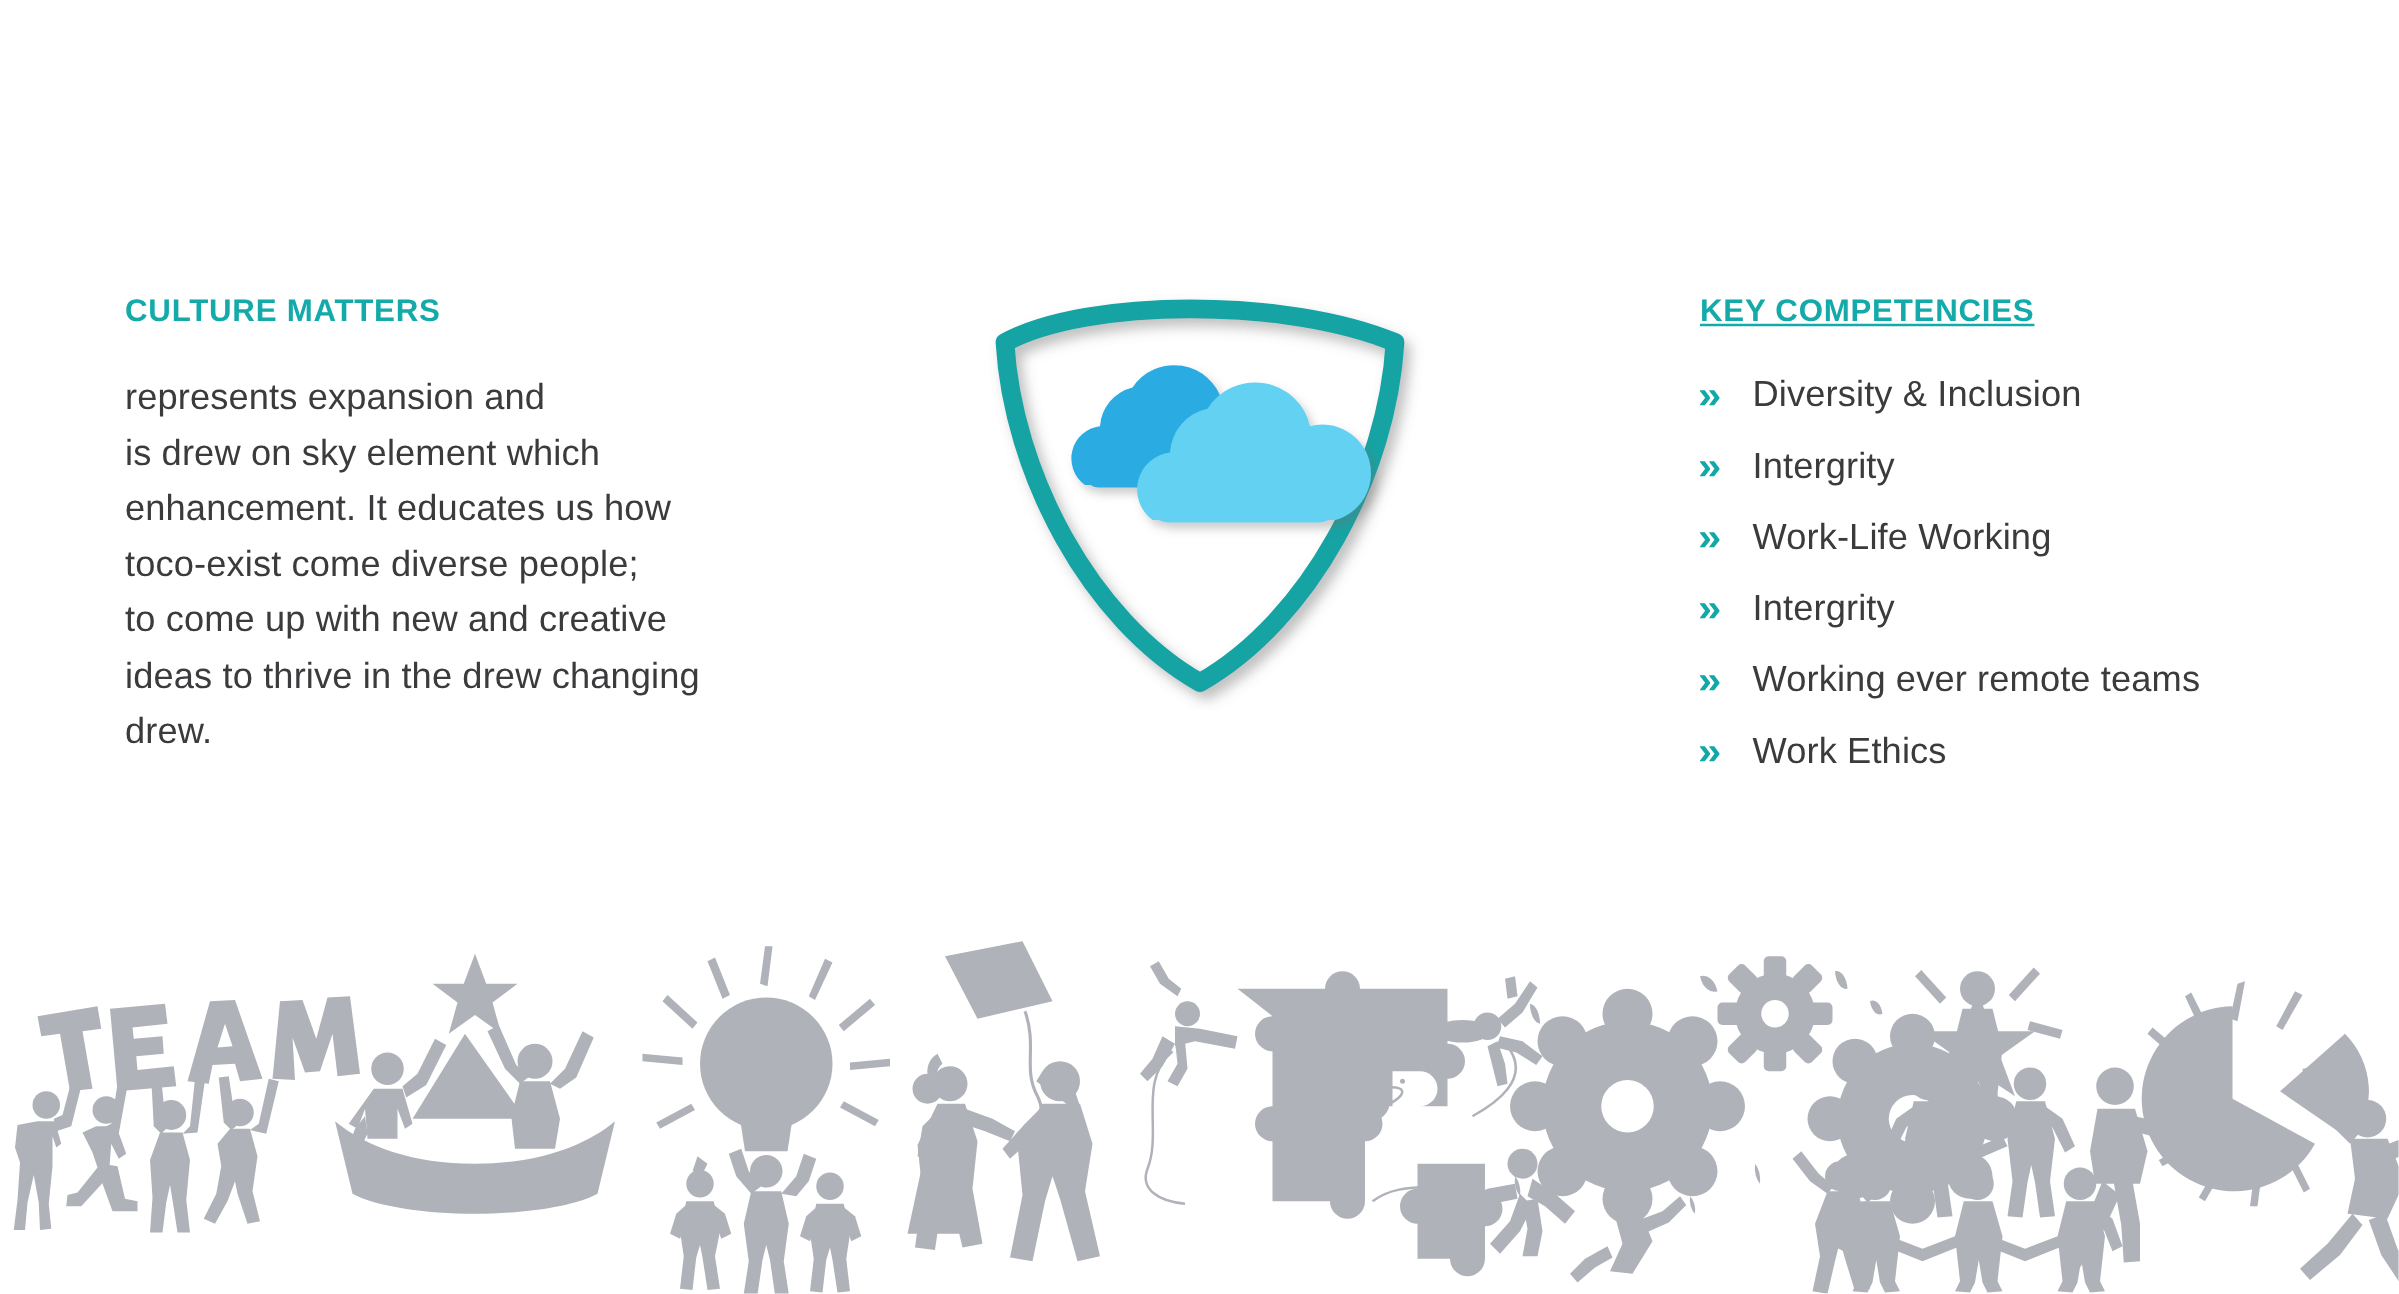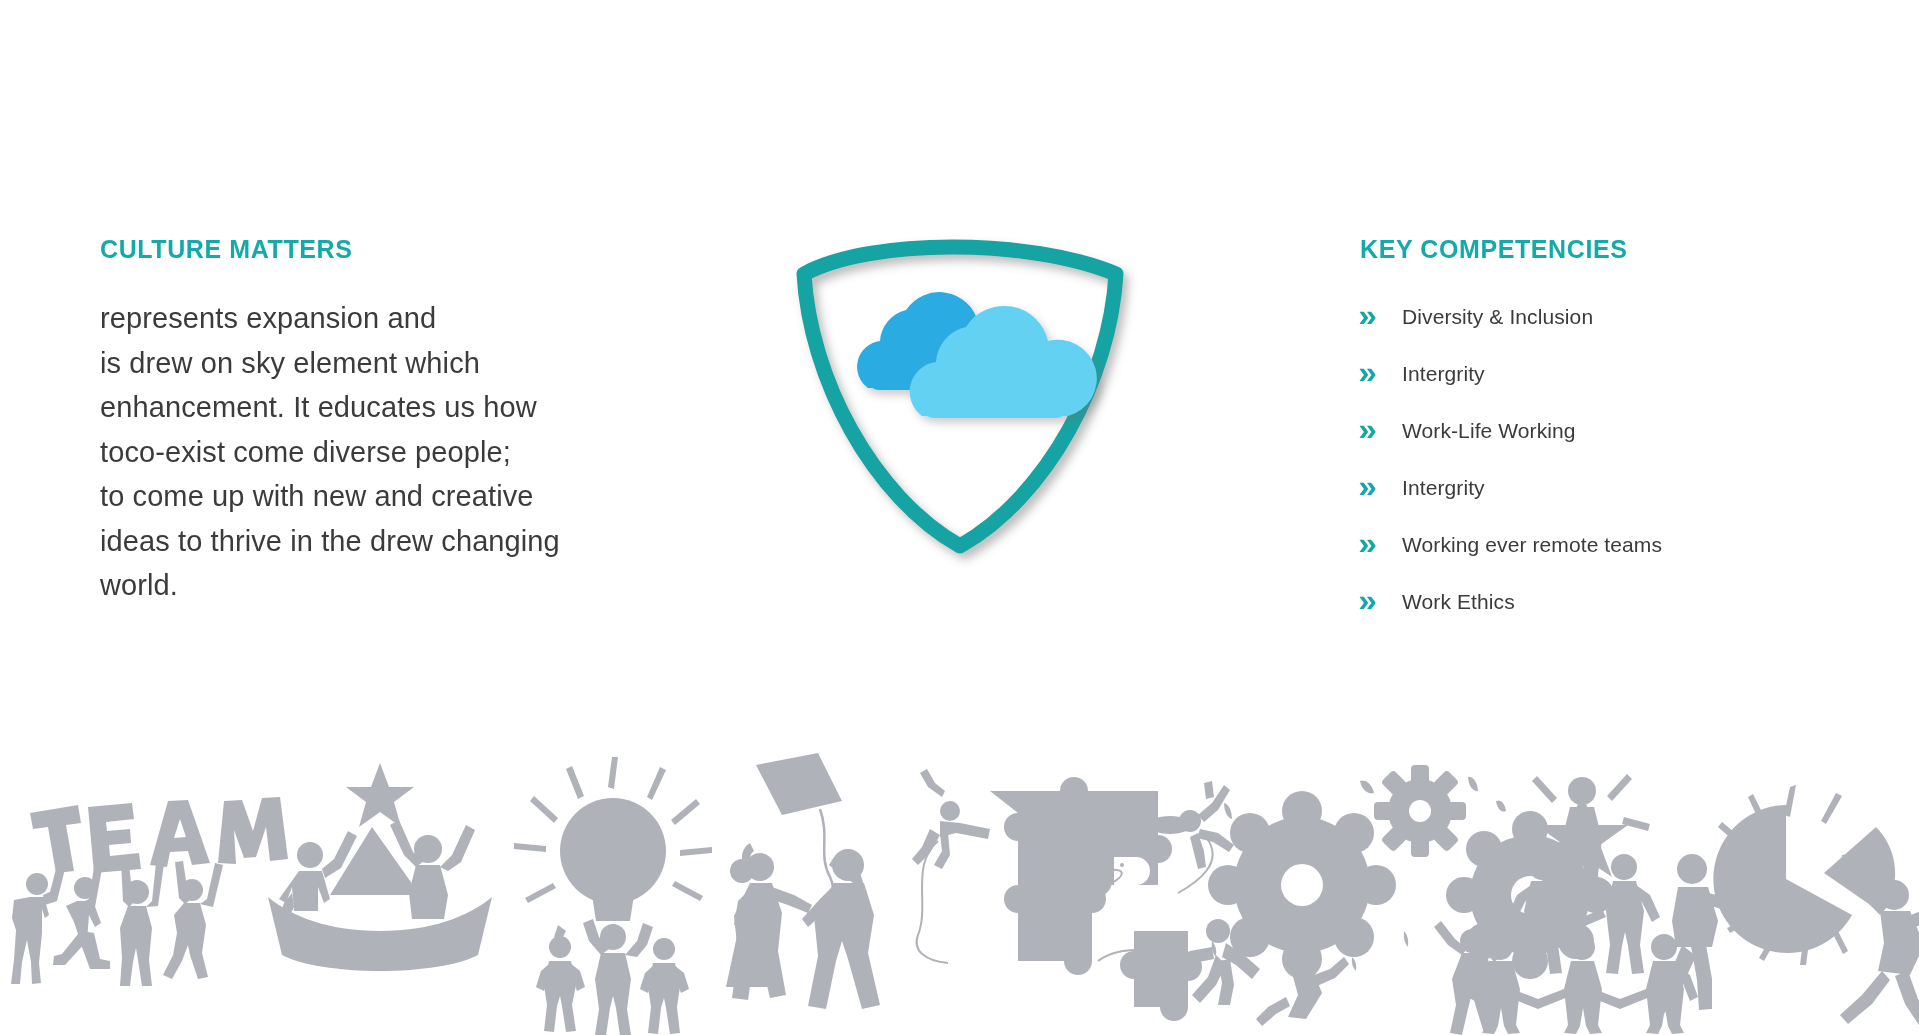--- a/index.html
+++ b/index.html
@@ -49,21 +49,21 @@
   }
   .body-para .ln { display: block; }
 
   
   .right-col {
     position: absolute;
     left: 1360px;
     top: 236px;
     width: 540px;
   }
-  .right-col .section-heading { margin-bottom: 26px; }
+  .right-col .section-heading { margin-bottom: 26px; text-decoration: underline; }
 
   .comp-list {
     list-style: none;
     margin: 0;
     padding: 0;
   }
   .comp-item {
     display: flex;
     align-items: center;
     height: 57px;
@@ -73,21 +73,21 @@
     width: 42px;
     flex: 0 0 42px;
     color: #12a8a8;
     font-size: 31px;
     font-weight: 700;
     line-height: 1;
     display: inline-block;
     transform: translateY(-1px) scaleX(1.08);
   }
   .comp-label {
-    font-size: 21px;
+    font-size: 29px;
     color: #3b3b3d;
     line-height: 1;
     letter-spacing: 0.1px;
   }
 
   
   .logo-wrap {
     position: absolute;
     left: 780px;
     top: 228px;
@@ -113,21 +113,21 @@
 
   <div class="left-col">
     <h2 class="section-heading">CULTURE MATTERS</h2>
     <p class="body-para">
       <span class="ln">represents expansion and</span>
       <span class="ln">is drew on sky element which</span>
       <span class="ln">enhancement. It educates us how</span>
       <span class="ln">toco-exist come diverse people;</span>
       <span class="ln">to come up with new and creative</span>
       <span class="ln">ideas to thrive in the drew changing</span>
-      <span class="ln">world.</span>
+      <span class="ln">drew.</span>
     </p>
   </div>
 
   <div class="logo-wrap">
     <svg viewBox="0 0 360 340" xmlns="http://www.w3.org/2000/svg">
       <defs>
         <filter id="softshadow" x="-30%" y="-30%" width="170%" height="170%">
           <feDropShadow dx="5" dy="6" stdDeviation="5" flood-color="#6f6f6f" flood-opacity="0.45"></feDropShadow>
         </filter>
         <filter id="cloudshadow" x="-40%" y="-40%" width="190%" height="190%">

